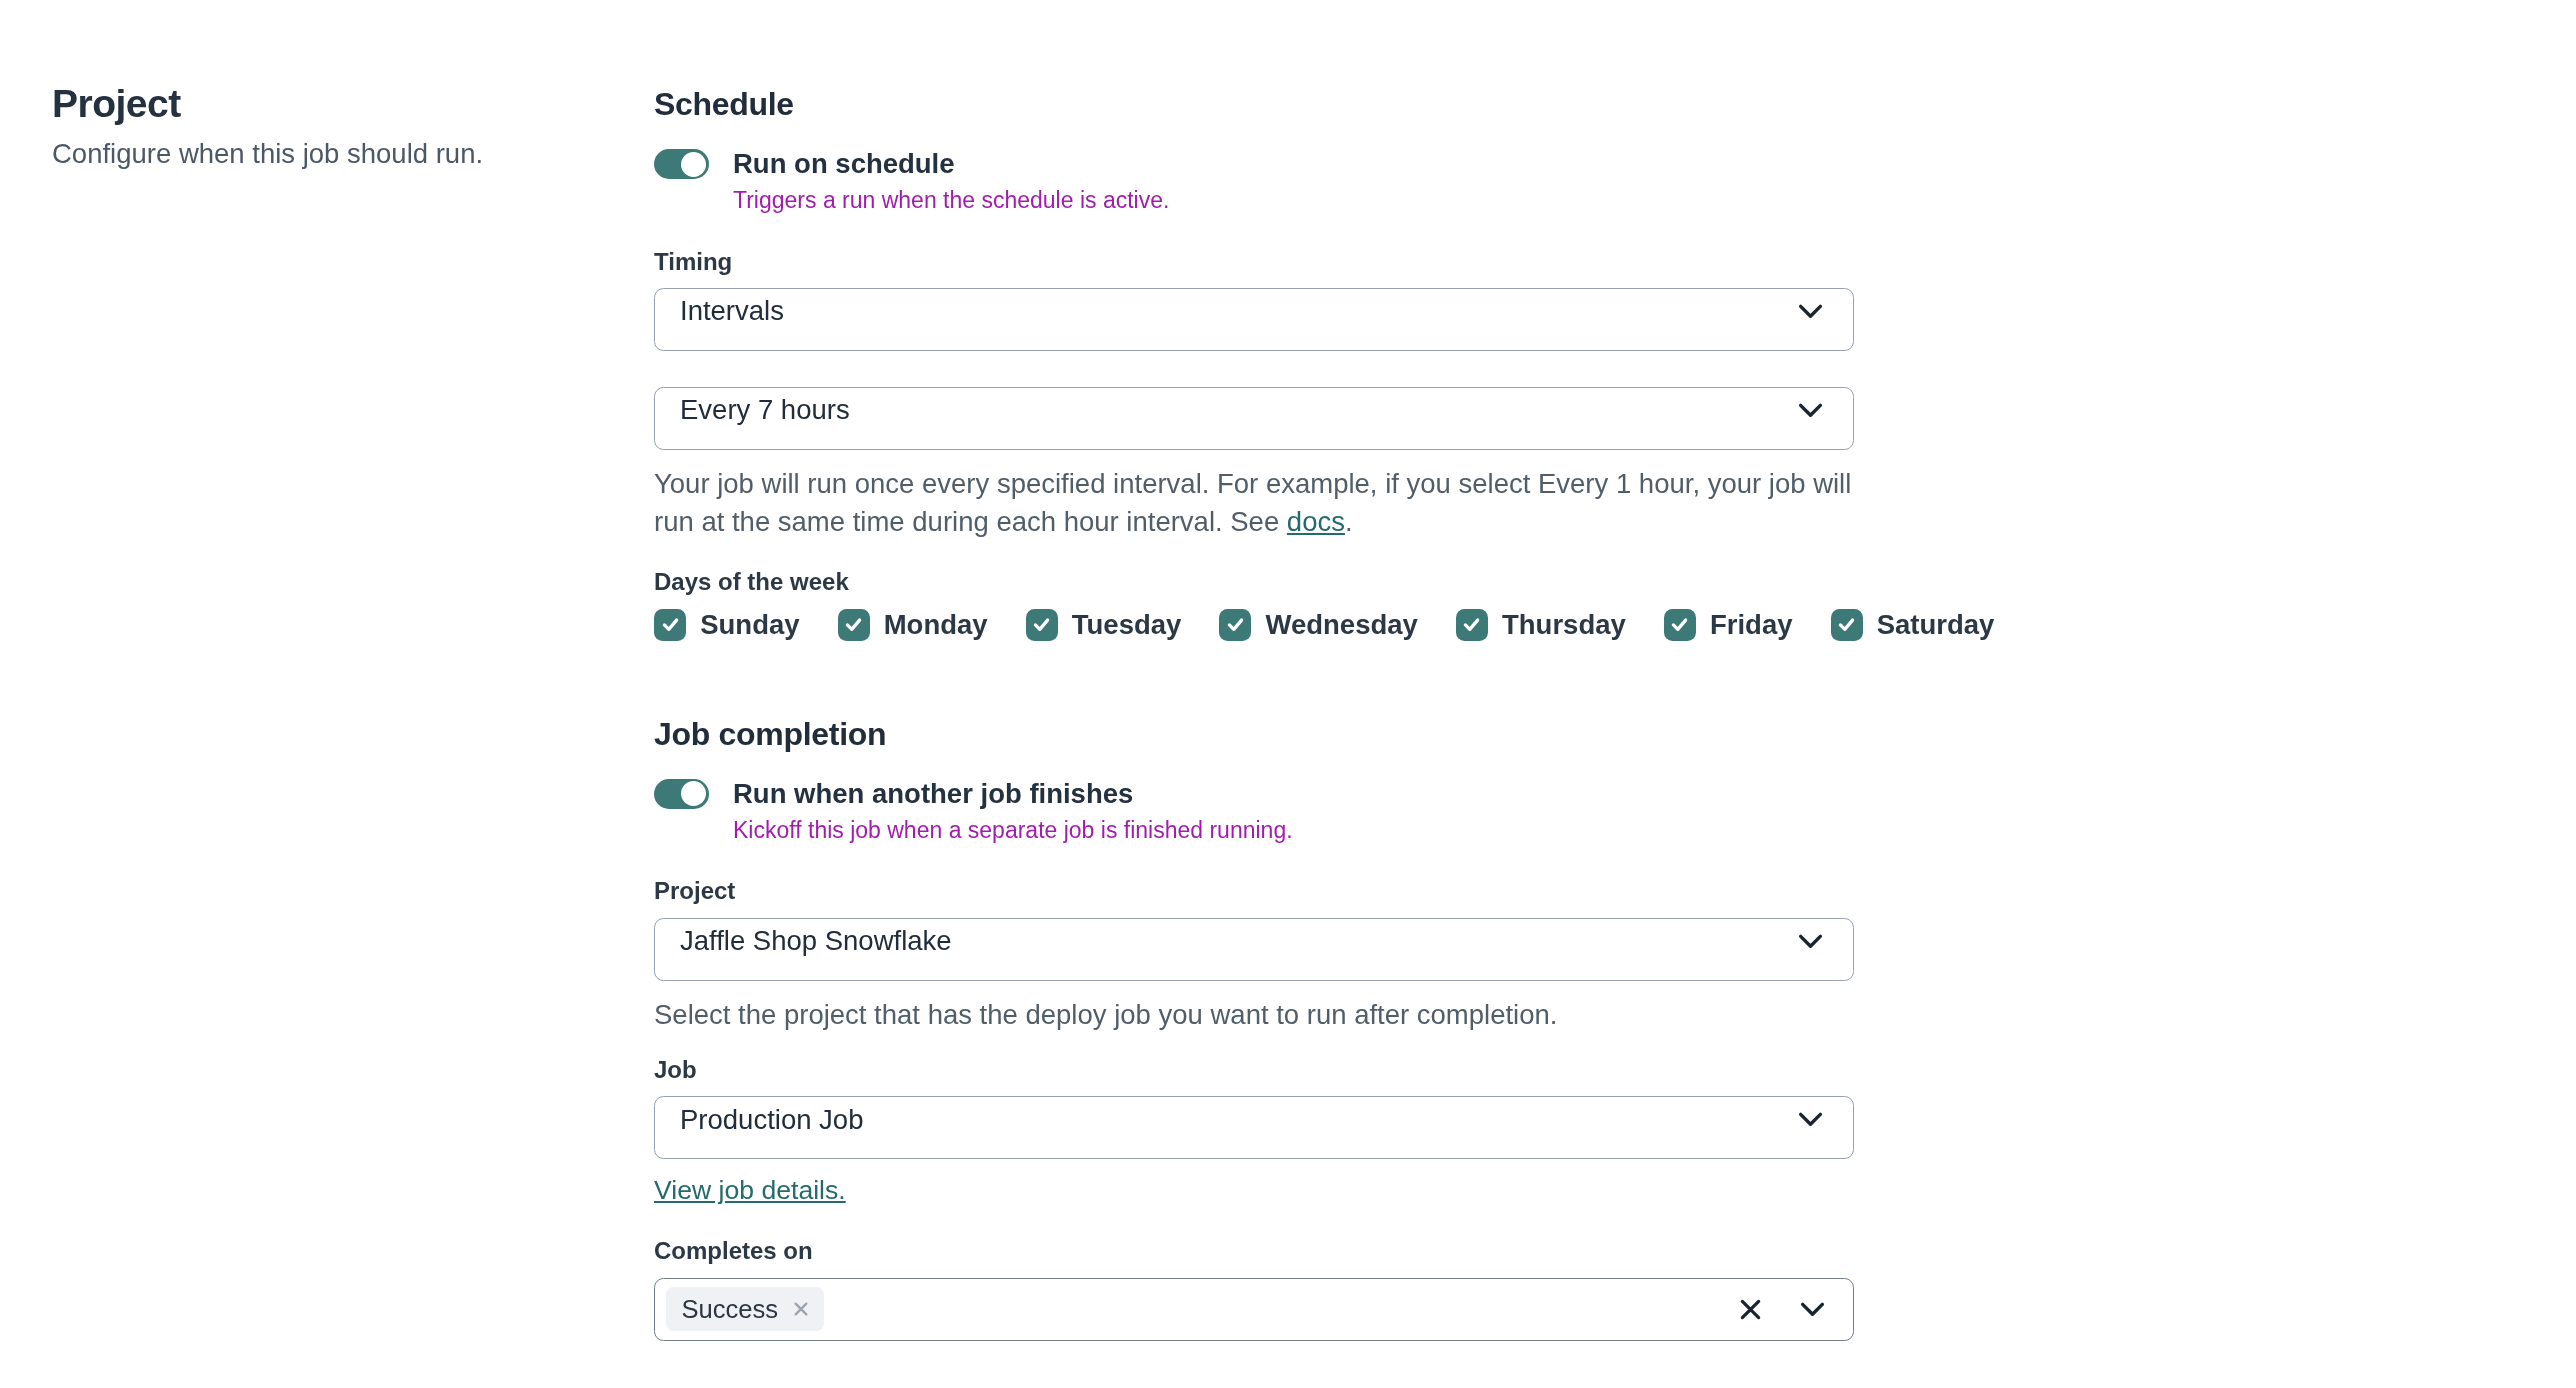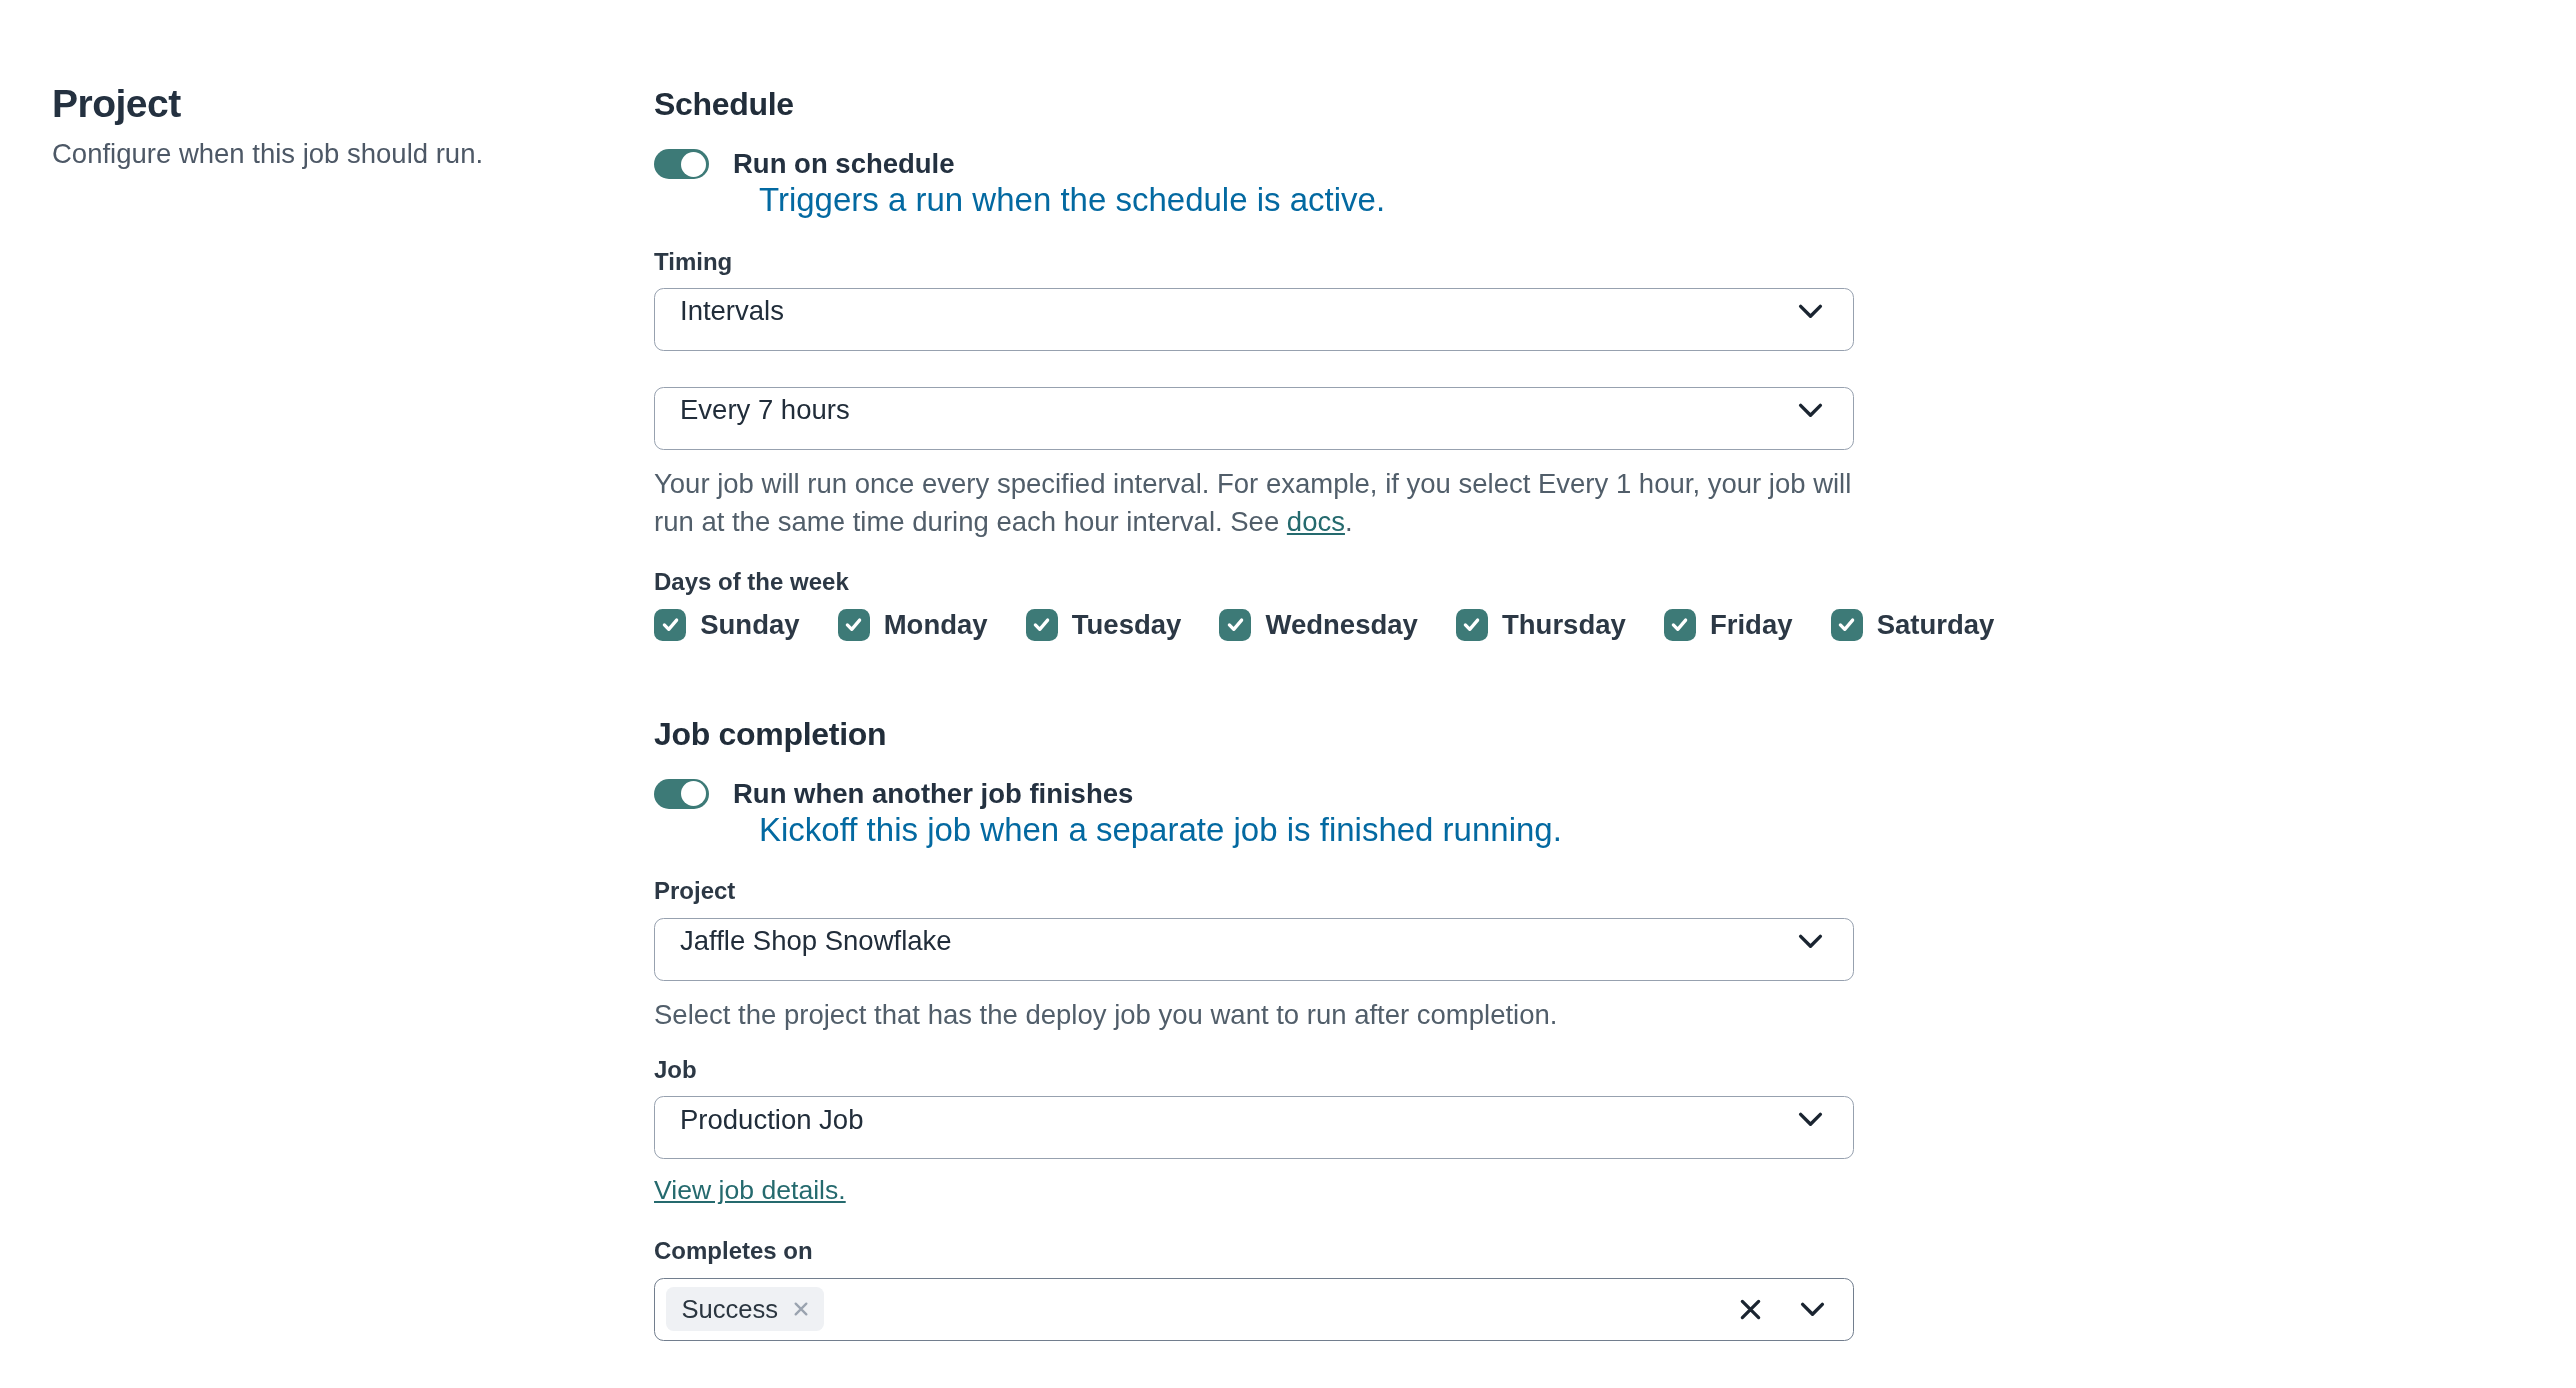--- a/index.html
+++ b/index.html
@@ -17,21 +17,21 @@
   .form-col { width: 1200px; flex: none; padding-top: 83px; }
   h2.section-heading { font-size: 32px; font-weight: 700; color: #212d3a; line-height: 42px; letter-spacing: -0.3px; }
   .jobcomp-heading { margin-top: 72px; }
 
   
   .toggle-row { margin-top: 21px; display: flex; align-items: flex-start; gap: 24px; }
   .toggle { width: 55px; height: 30px; border-radius: 15px; background: #3d7a77; position: relative; flex: none; margin-top: 2.8px; cursor: pointer; }
   .toggle .knob { position: absolute; top: 2.8px; right: 2.8px; width: 25px; height: 25px; border-radius: 50%; background: #ffffff; }
   .toggle-texts { display: flex; flex-direction: column; }
   .toggle-label { font-size: 27.5px; font-weight: 700; color: #243140; line-height: 36px; }
-  .toggle-desc { font-size: 33px; color: #0369a1; line-height: 36px; margin-left: 26px; }
+  .toggle-desc { font-size: 23px; color: #a21caf; line-height: 36px; }
 
   
   .field-label { display: block; font-size: 24px; font-weight: 700; color: #2c3845; line-height: 30px; margin-bottom: 11.4px; }
   .f-timing { margin-top: 28.5px; }
   .f-runevery { margin-top: 36px; }
   .f-project { margin-top: 28.5px; }
   .f-job { margin-top: 21px; }
   .f-completes { margin-top: 30px; }
   .f-days { margin-top: 26.6px; }
 

